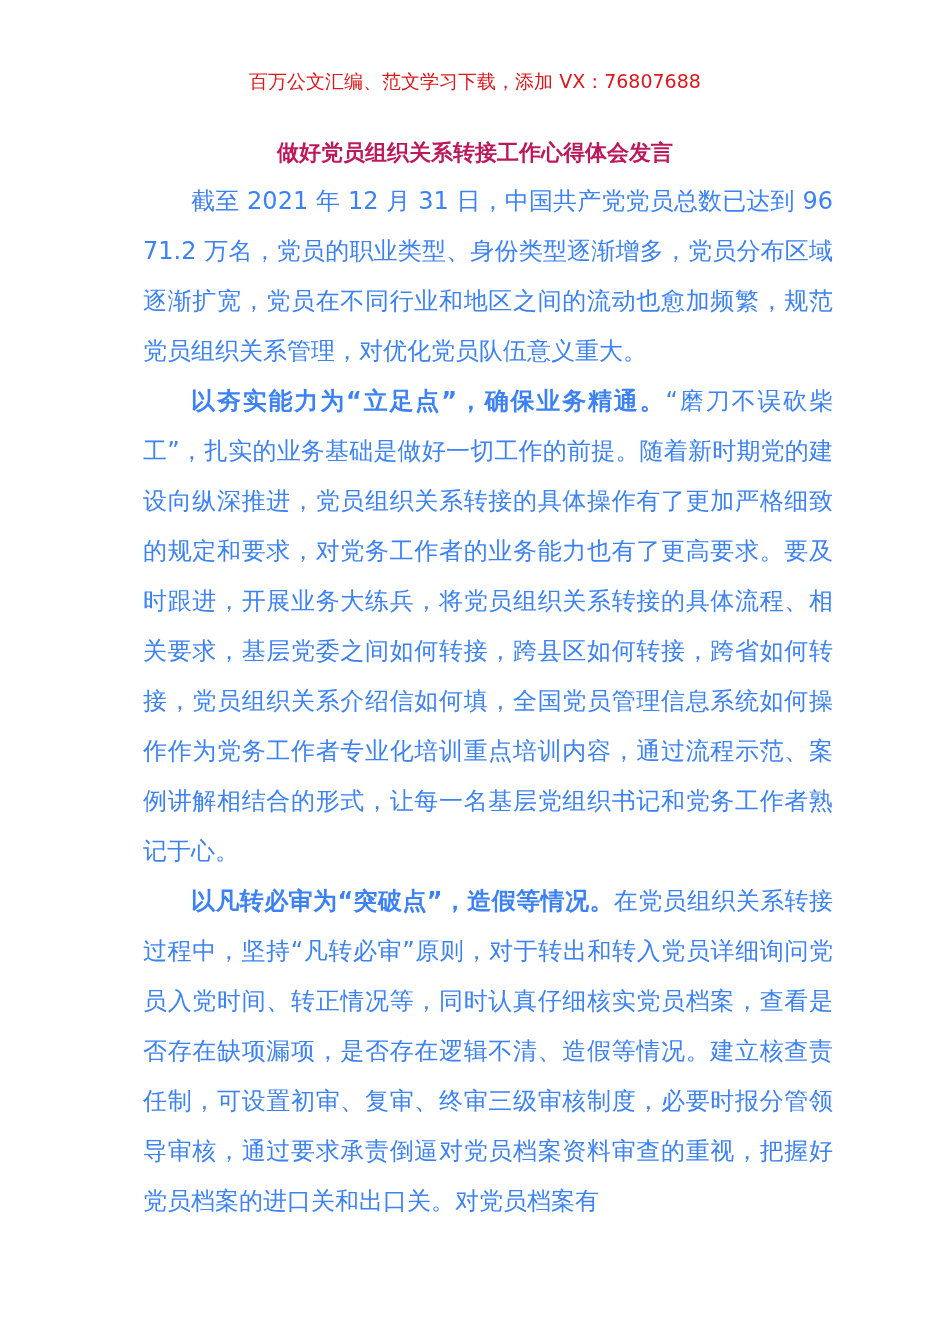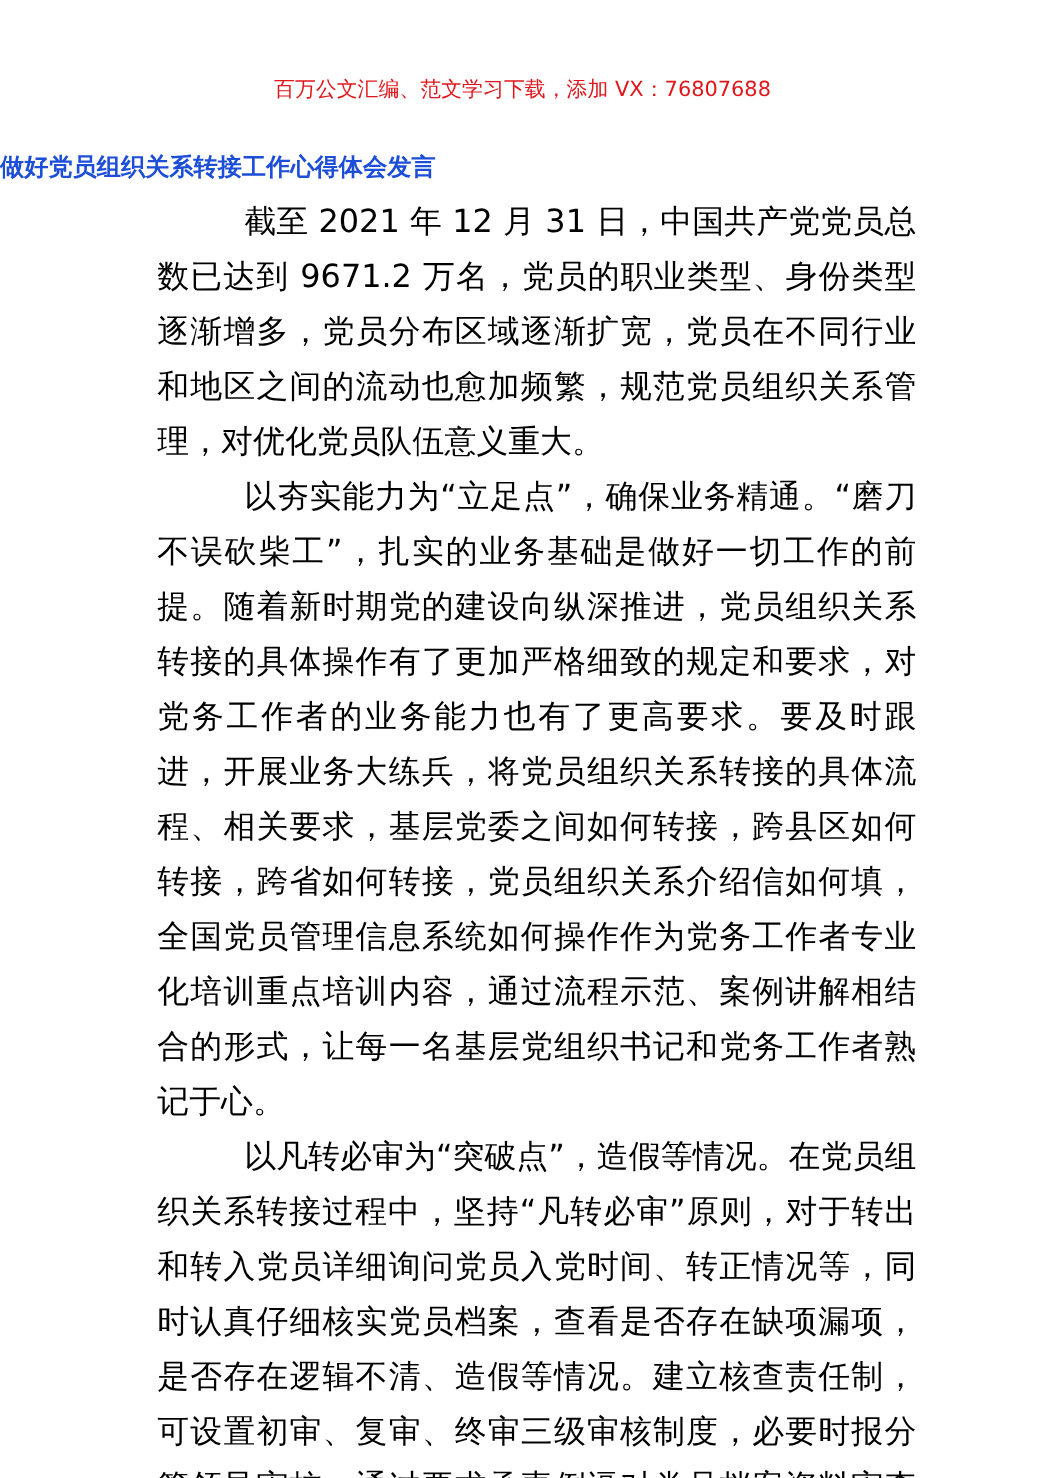--- a/index.html
+++ b/index.html
@@ -24,43 +24,43 @@
     font-size: 19px;
     color: #e0161b;
     letter-spacing: 0px;
     line-height: 30px;
   }
   .doc-title {
     position: absolute;
     top: 137px;
     left: 0;
     width: 950px;
+    text-align: center;
     font-size: 22px;
     font-weight: bold;
     line-height: 32px;
-    color: #1d4ed8;
+    color: #be185d;
   }
   .content {
     position: absolute;
     top: 176px;
     left: 143px;
     width: 690px;
   }
   .para {
     margin: 0;
-    font-size: 29px;
+    font-size: 24px;
     line-height: 50px;
     text-indent: 2em;
     text-align: justify;
-    color: #000000;
+    color: #3b82f6;
     word-break: break-all;
   }
   .para .lead {
-    font-weight: normal;
-    margin-left: 21px;
+    font-weight: bold;
   }
 </style>
 </head>
 <body>
 
 <div class="header-note">百万公文汇编、范文学习下载，添加 VX：76807688</div>
 
 <div class="doc-title">做好党员组织关系转接工作心得体会发言</div>
 
 <div class="content">

